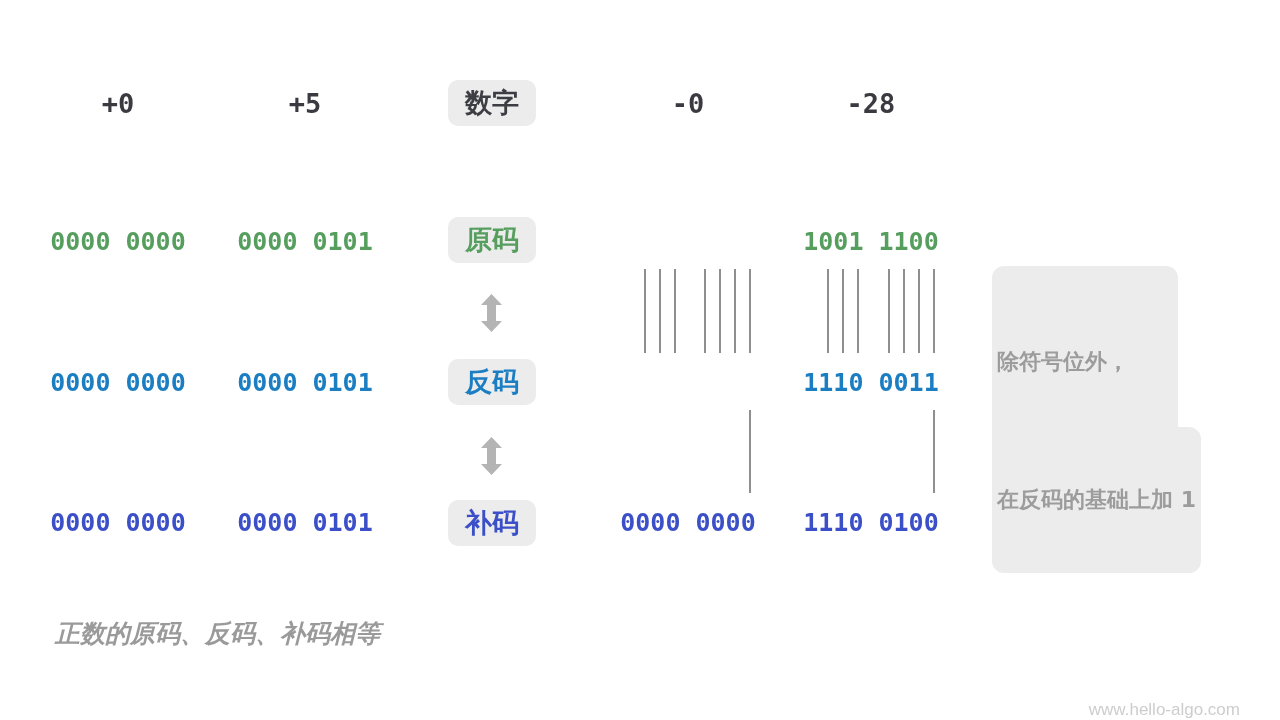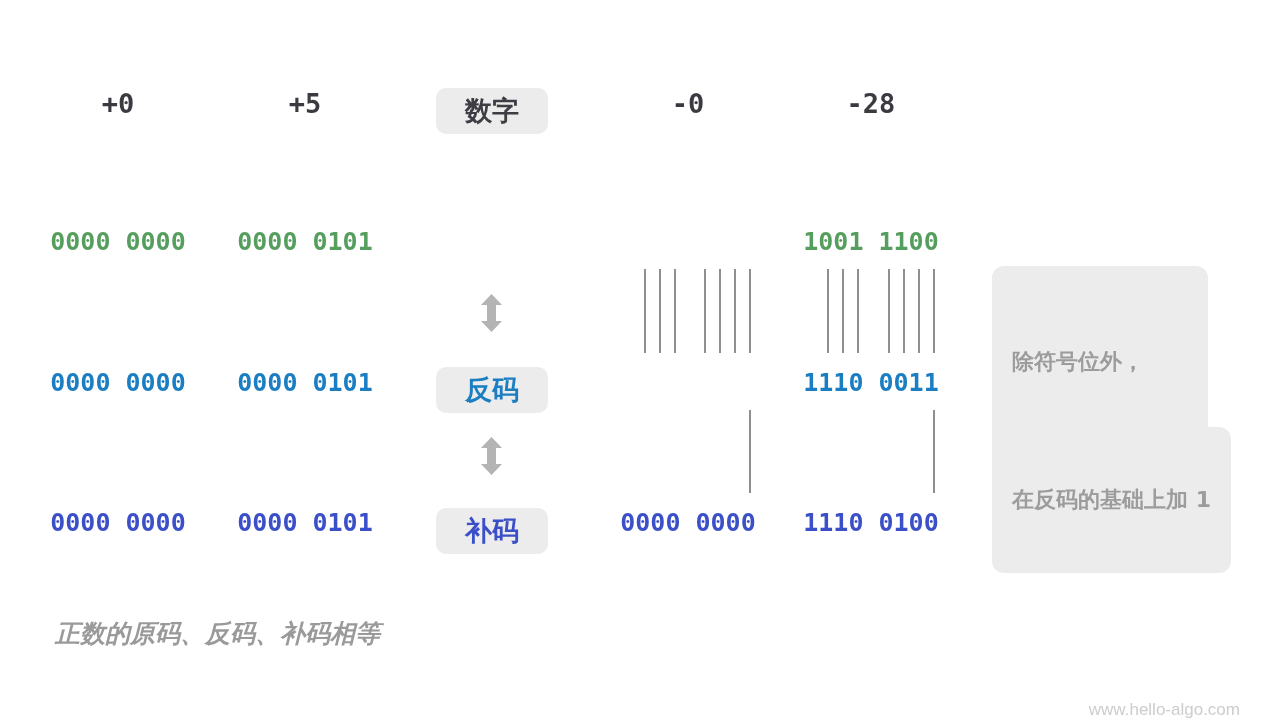--- a/index.html
+++ b/index.html
@@ -22,48 +22,47 @@
   }
   .head { font-size: 27px; color: #3a3a40; }
   .green  { color: #569e5e; }
   .blue   { color: #1b7ec2; }
   .indigo { color: #3b4fc8; }
   .dark   { color: #3d3d44; }
   .tag {
     position: absolute;
     left: 492px;
     transform: translateX(-50%);
-    width: 112px;
+    width: 88px;
     height: 46px;
     background: #ececec;
     border-radius: 10px;
     display: flex;
     align-items: center;
     justify-content: center;
     font-weight: bold;
     font-size: 27px;
-    margin-top: 8px;
   }
   .vline {
     position: absolute;
     width: 1.5px;
     background: #8f8f8f;
   }
   .bitlines-a { top: 269px; height: 84px; }
   .addline    { top: 410px; height: 83px; }
   .arrow { position: absolute; }
   .note {
     position: absolute;
     background: #ececec;
     border-radius: 12px;
     color: #9c9c9c;
     font-weight: bold;
     font-size: 22px;
     line-height: 33px;
-    padding: 13px 20px;
+    padding: 13px 5px;
     white-space: pre;
   }
   .caption {
     position: absolute;
     top: 617px;
     color: #9a9a9a;
     font-weight: bold;
     font-size: 25px;
     white-space: pre;
     font-style: italic;
@@ -87,20 +86,23 @@
   <div class="cell head" style="left:118px; top:89px">+0</div>
   <div class="cell head" style="left:305px; top:89px">+5</div>
   <div class="tag dark" style="top:80px">
       <span>数字</span>
     </div>
   <div class="cell head" style="left:688px; top:89px">-0</div>
   <div class="cell head" style="left:871px; top:89px">-28</div>
 
   <div class="cell green" style="left:118px; top:227px">0000 0000</div>
   <div class="cell green" style="left:305px; top:227px">0000 0101</div>
+  <div class="tag green" style="top:217px">
+      <span>原码</span>
+    </div>
   <div class="cell green" style="left:871px; top:227px">1001 1100</div>
 
   <div class="vline bitlines-a" style="left:644px"></div>
   <div class="vline bitlines-a" style="left:659px"></div>
   <div class="vline bitlines-a" style="left:674px"></div>
   <div class="vline bitlines-a" style="left:704px"></div>
   <div class="vline bitlines-a" style="left:719px"></div>
   <div class="vline bitlines-a" style="left:734px"></div>
   <div class="vline bitlines-a" style="left:749px"></div>
 

